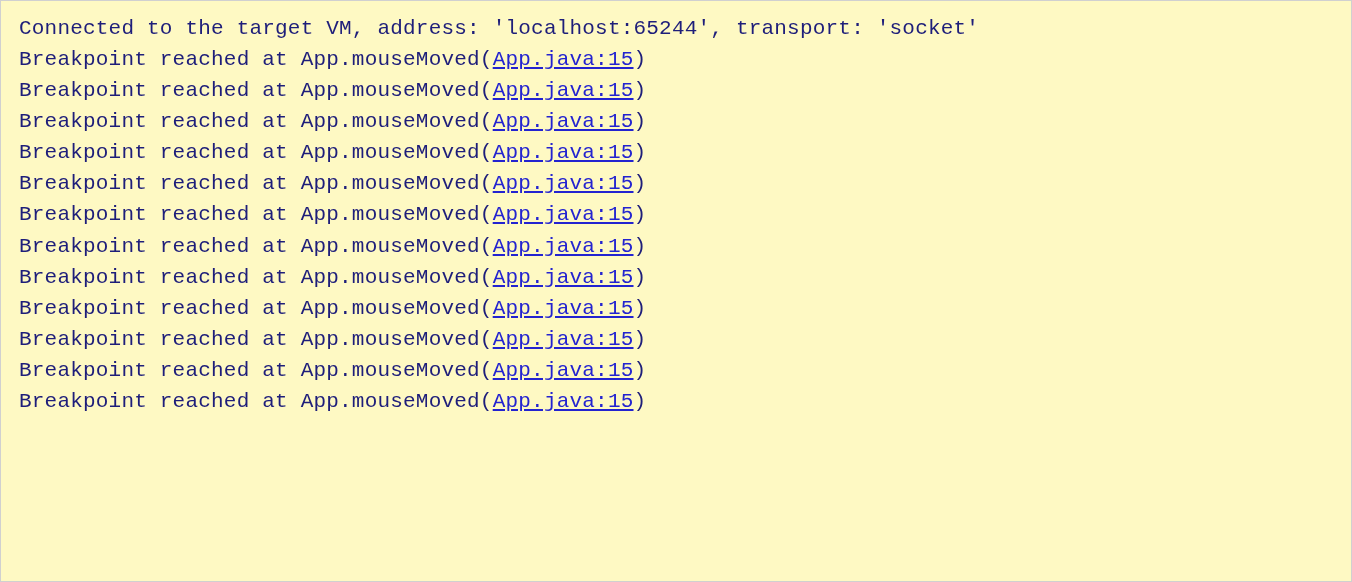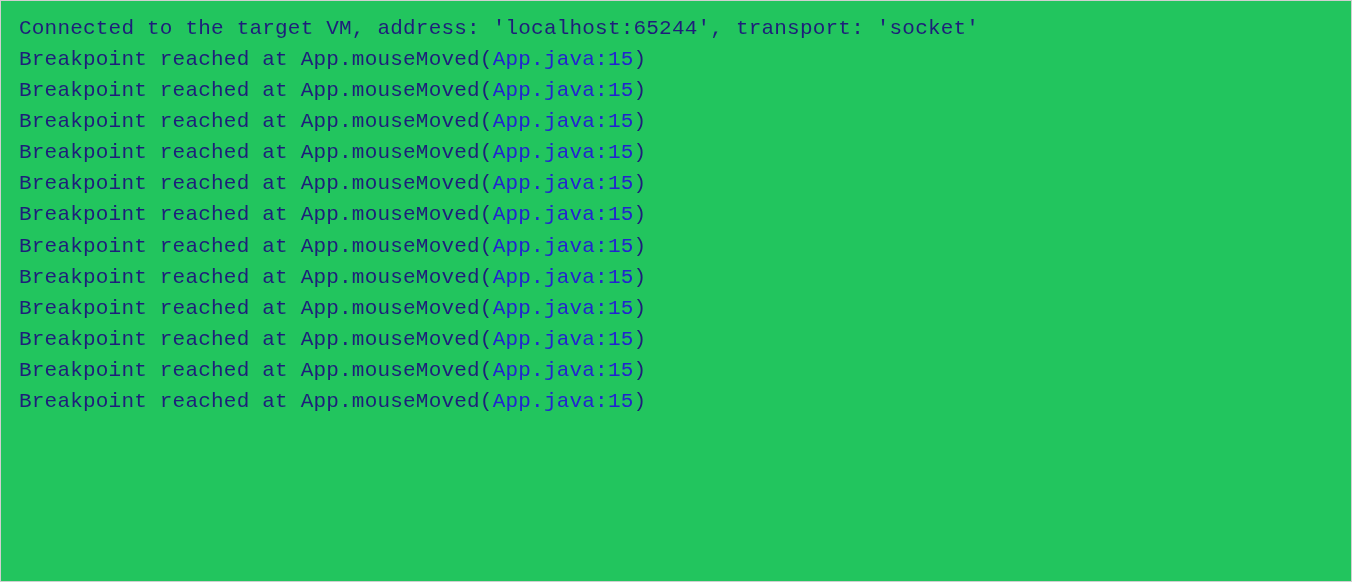--- a/index.html
+++ b/index.html
@@ -9,34 +9,35 @@
     }
     body {
       background: #ffffff;
       font-family: "SF Mono", "Menlo", "Consolas", "Courier New", monospace;
       font-size: 21px;
       line-height: 1.48;
       padding: 0;
     }
     .console-panel {
       border: 1px solid #d0d0d0;
-      background: #22c55e;
+      background: #fef9c3;
       padding: 12px 18px 10px 18px;
       width: 1352px;
       height: 582px;
       overflow: hidden;
       color: #1e1e7a;
     }
     .console-line {
       white-space: pre;
       letter-spacing: 0.2px;
       font-weight: 500;
     }
     .file-link {
       color: #2323d0;
+      text-decoration: underline;
       cursor: pointer;
     }
     .plain {
       color: #1e1e7a;
     }
   </style>
 </head>
 <body>
 
 <div class="console-panel">

